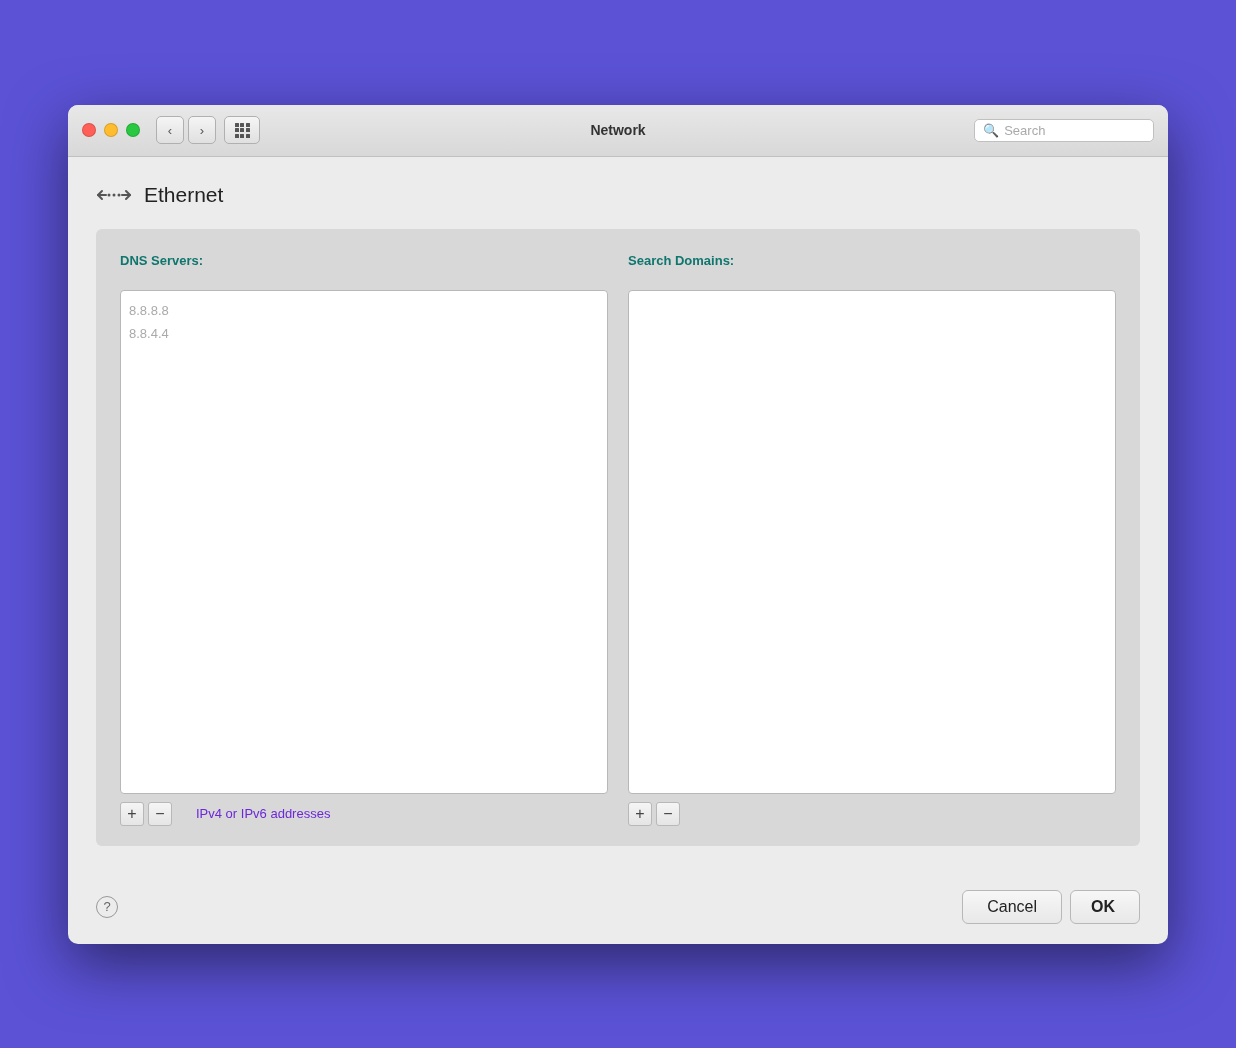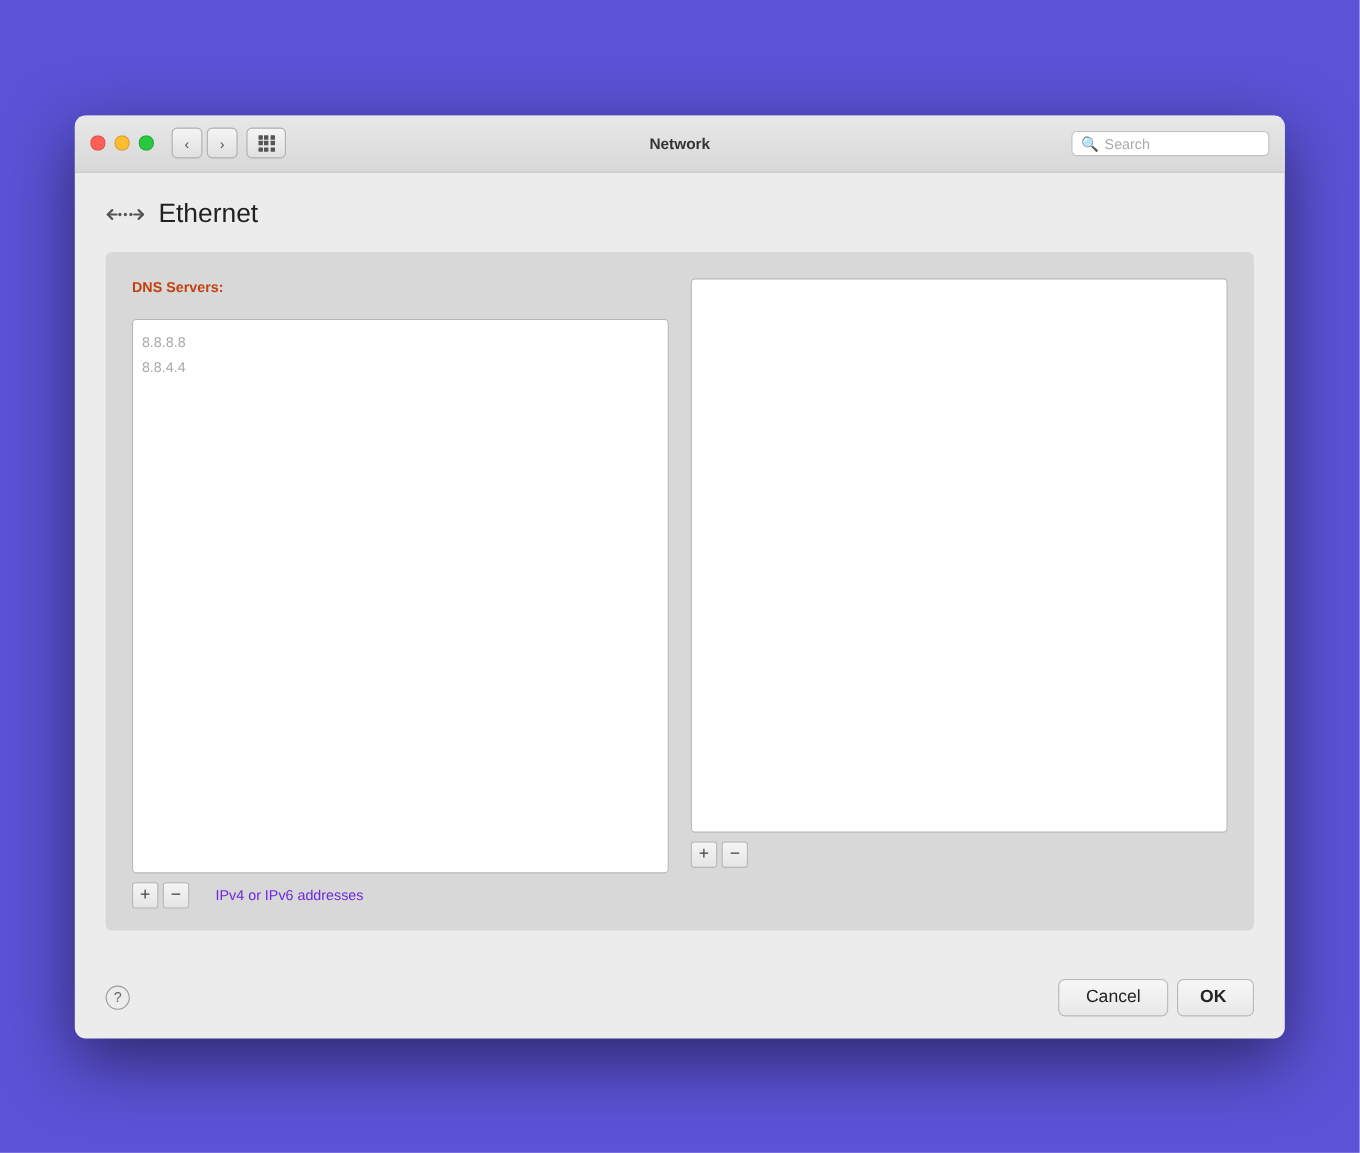--- a/index.html
+++ b/index.html
@@ -143,21 +143,21 @@
 
     .ethernet-icon {
       display: flex;
       align-items: center;
       gap: 2px;
       color: #555;
       font-size: 18px;
     }
 
     .page-title-text {
-      font-size: 24px;
+      font-size: 21px;
       font-weight: 500;
       color: #222;
     }
 
     .tab-container {
       display: flex;
       background: #fff;
       border: 1px solid #c8c8c8;
       border-radius: 6px;
       overflow: hidden;
@@ -196,21 +196,21 @@
       gap: 20px;
     }
 
     .dns-column {
       flex: 1;
     }
 
     .column-label {
       font-size: 13px;
       font-weight: 600;
-      color: #c2410c;
+      color: #0f766e;
       margin-bottom: 22px;
     }
 
     .dns-listbox {
       background: #fff;
       border: 1px solid #b8b8b8;
       border-radius: 4px;
       height: 504px;
       padding: 8px;
       overflow-y: auto;
@@ -375,20 +375,21 @@
               <div class="dns-entry">8.8.4.4</div>
             </div>
             <div class="column-footer">
               <div class="footer-btn">+</div>
               <div class="footer-btn">−</div>
               <span class="footer-hint">IPv4 or IPv6 addresses</span>
             </div>
           </div>
 
           <div class="dns-column">
+            <div class="column-label">Search Domains:</div>
             <div class="dns-listbox"></div>
             <div class="column-footer">
               <div class="footer-btn">+</div>
               <div class="footer-btn">−</div>
             </div>
           </div>
         </div>
       </div>
     </div>
   </div>

